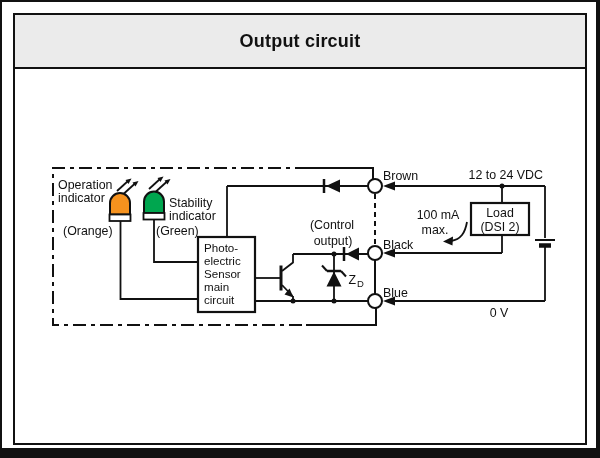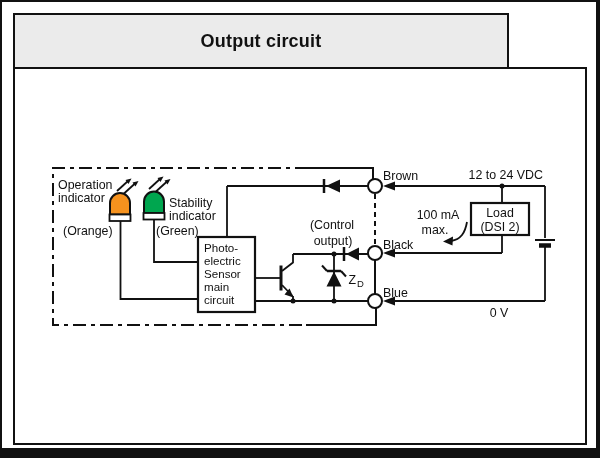--- a/index.html
+++ b/index.html
@@ -1,19 +1,19 @@
 <!DOCTYPE html>
 <html><head>
 <meta charset="utf-8">
 <style>
   html,body{margin:0;padding:0;}
   body{width:600px;height:458px;font-family:"Liberation Sans",sans-serif;}
   .page{position:relative;width:600px;height:458px;background:#111;overflow:hidden;}
   .inner{position:absolute;left:2px;top:2px;width:594px;height:446px;background:#fff;}
-  .header-box{position:absolute;left:11px;top:11px;width:496px;height:56px;box-sizing:border-box;
+  .header-box{position:absolute;left:11px;top:11px;width:574px;height:56px;box-sizing:border-box;
     border:2px solid #111;background:#EBEBEB;display:flex;align-items:center;justify-content:center;}
   .header-box span{font-size:18px;font-weight:bold;color:#111;letter-spacing:0.2px;}
   .content-box{position:absolute;left:11px;top:65px;width:574px;height:378px;box-sizing:border-box;
     border:2px solid #111;background:#fff;}
   svg.circuit{position:absolute;left:0;top:0;}
   svg text{font-family:"Liberation Sans",sans-serif;fill:#111;}
   .t12{font-size:12.4px;}
   .t11{font-size:11.6px;}
   .sub{font-size:9.5px;}
   .wire{stroke:#111;stroke-width:1.8;fill:none;}

